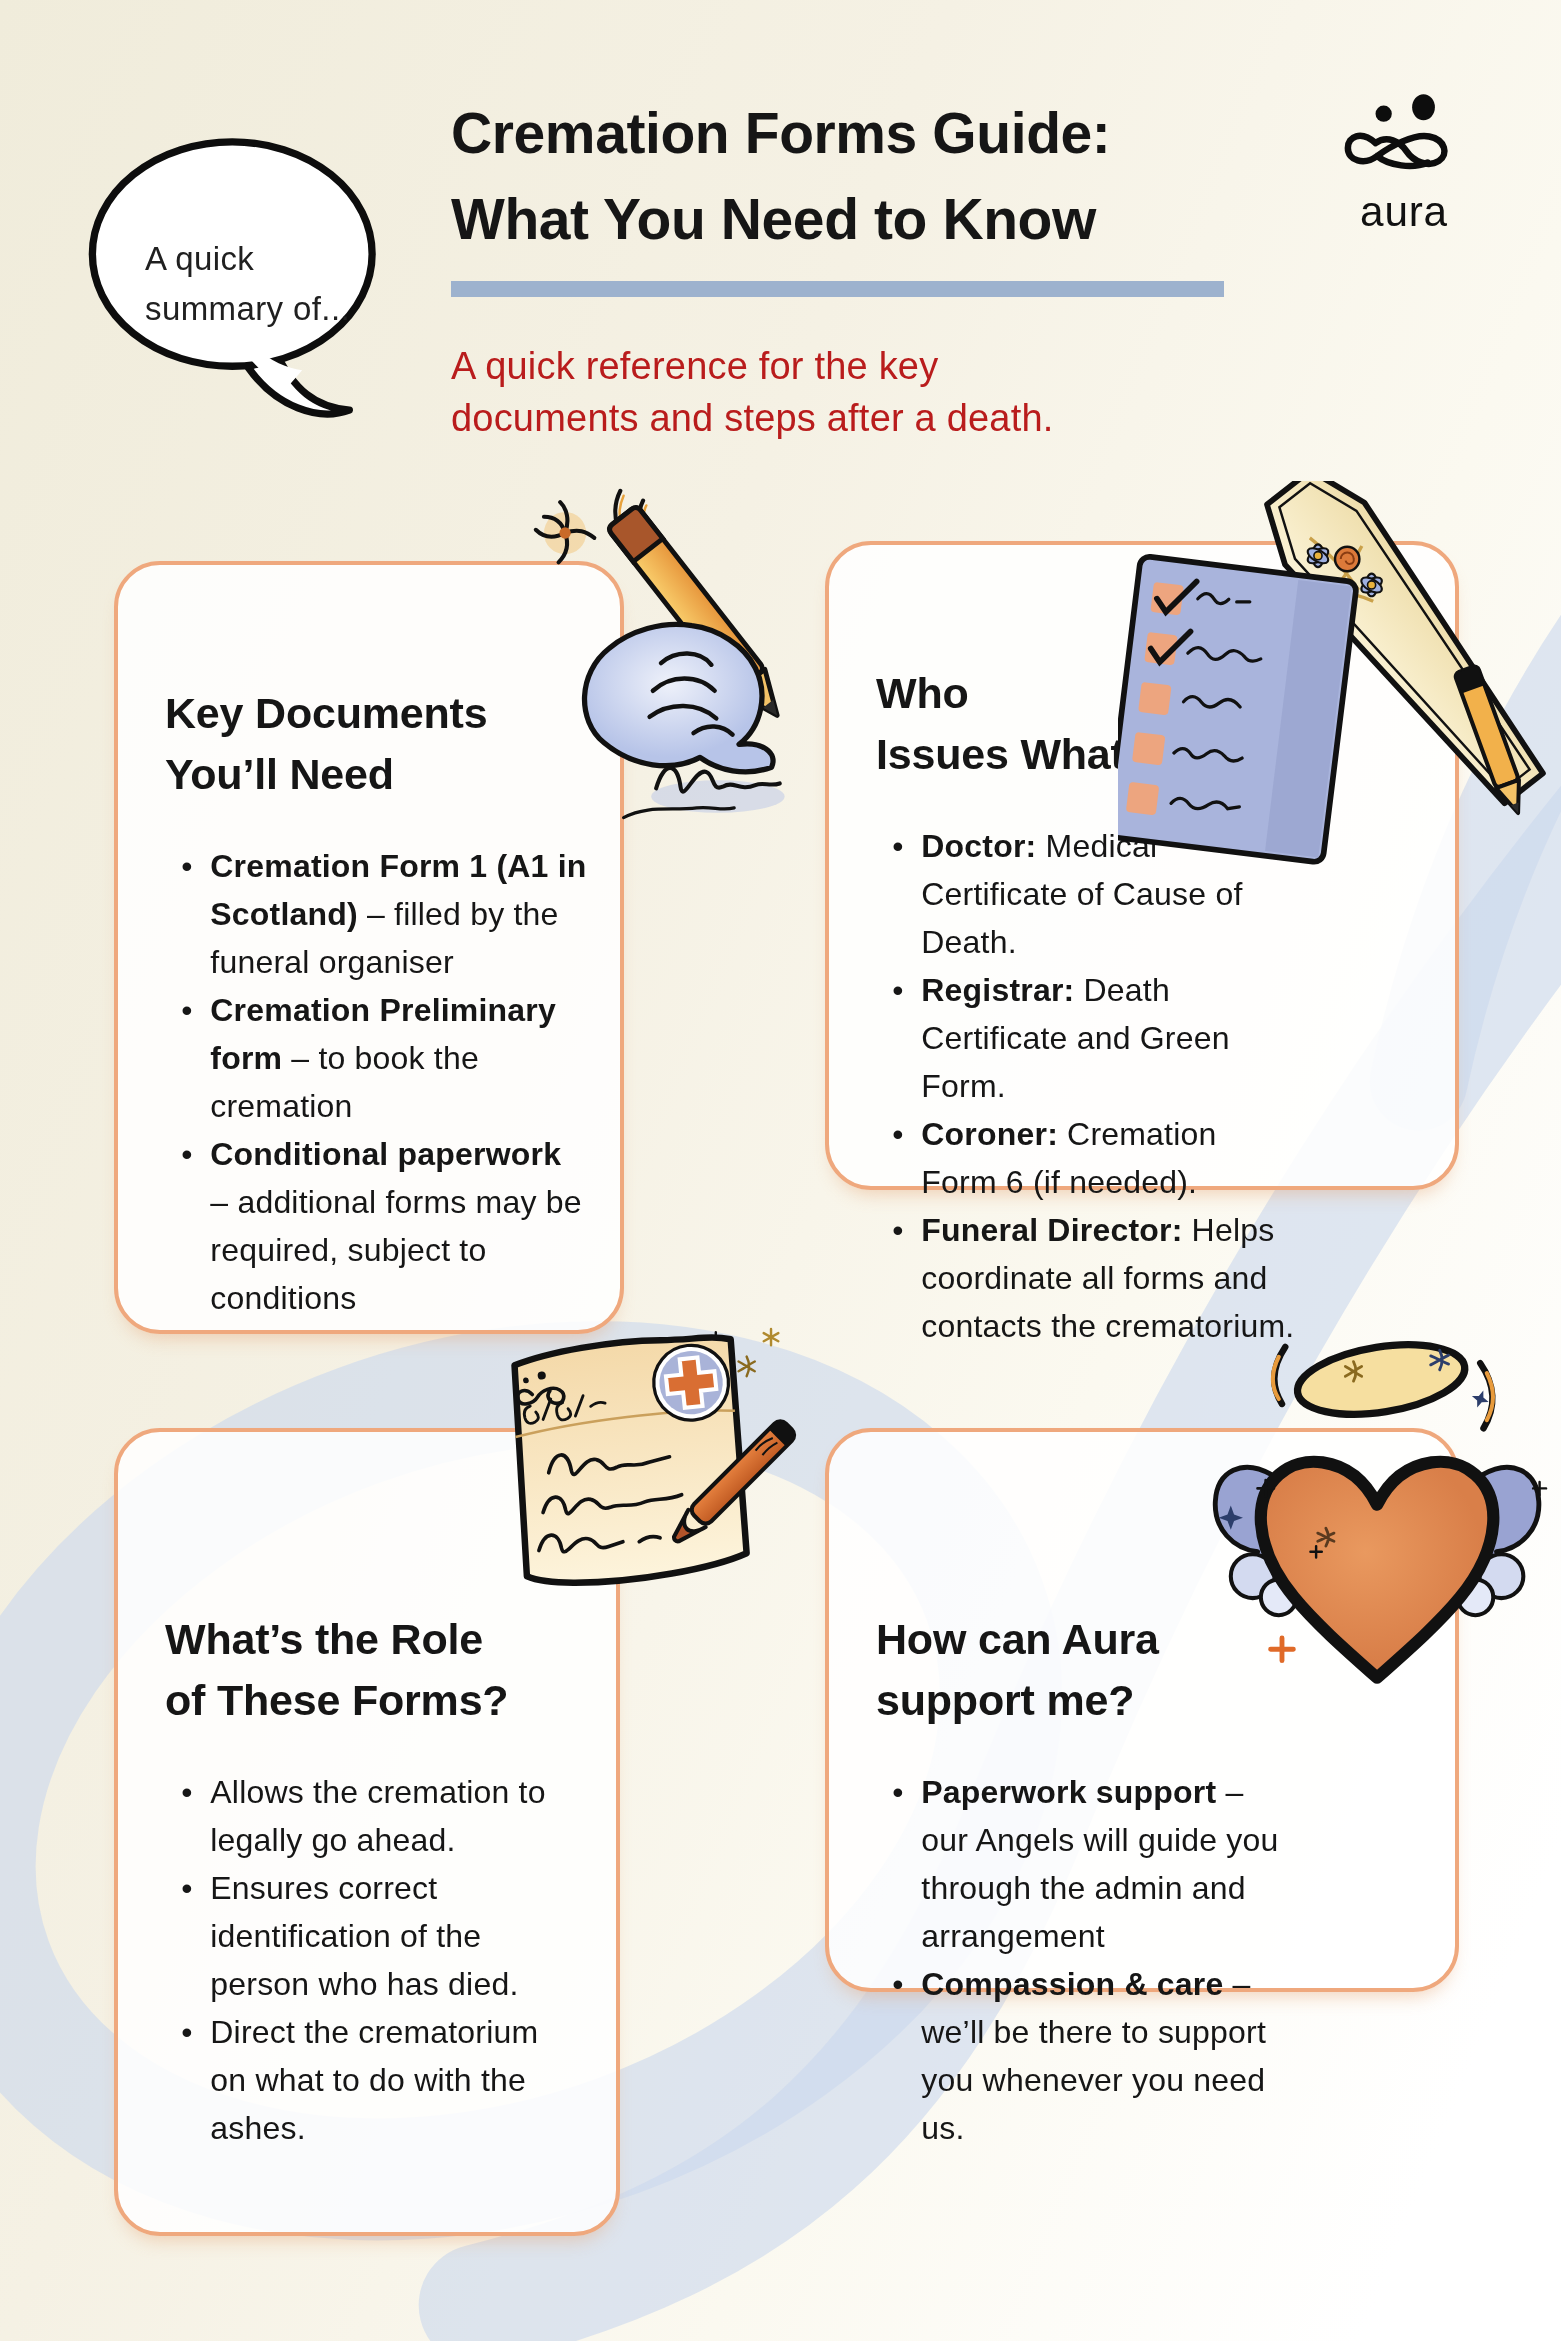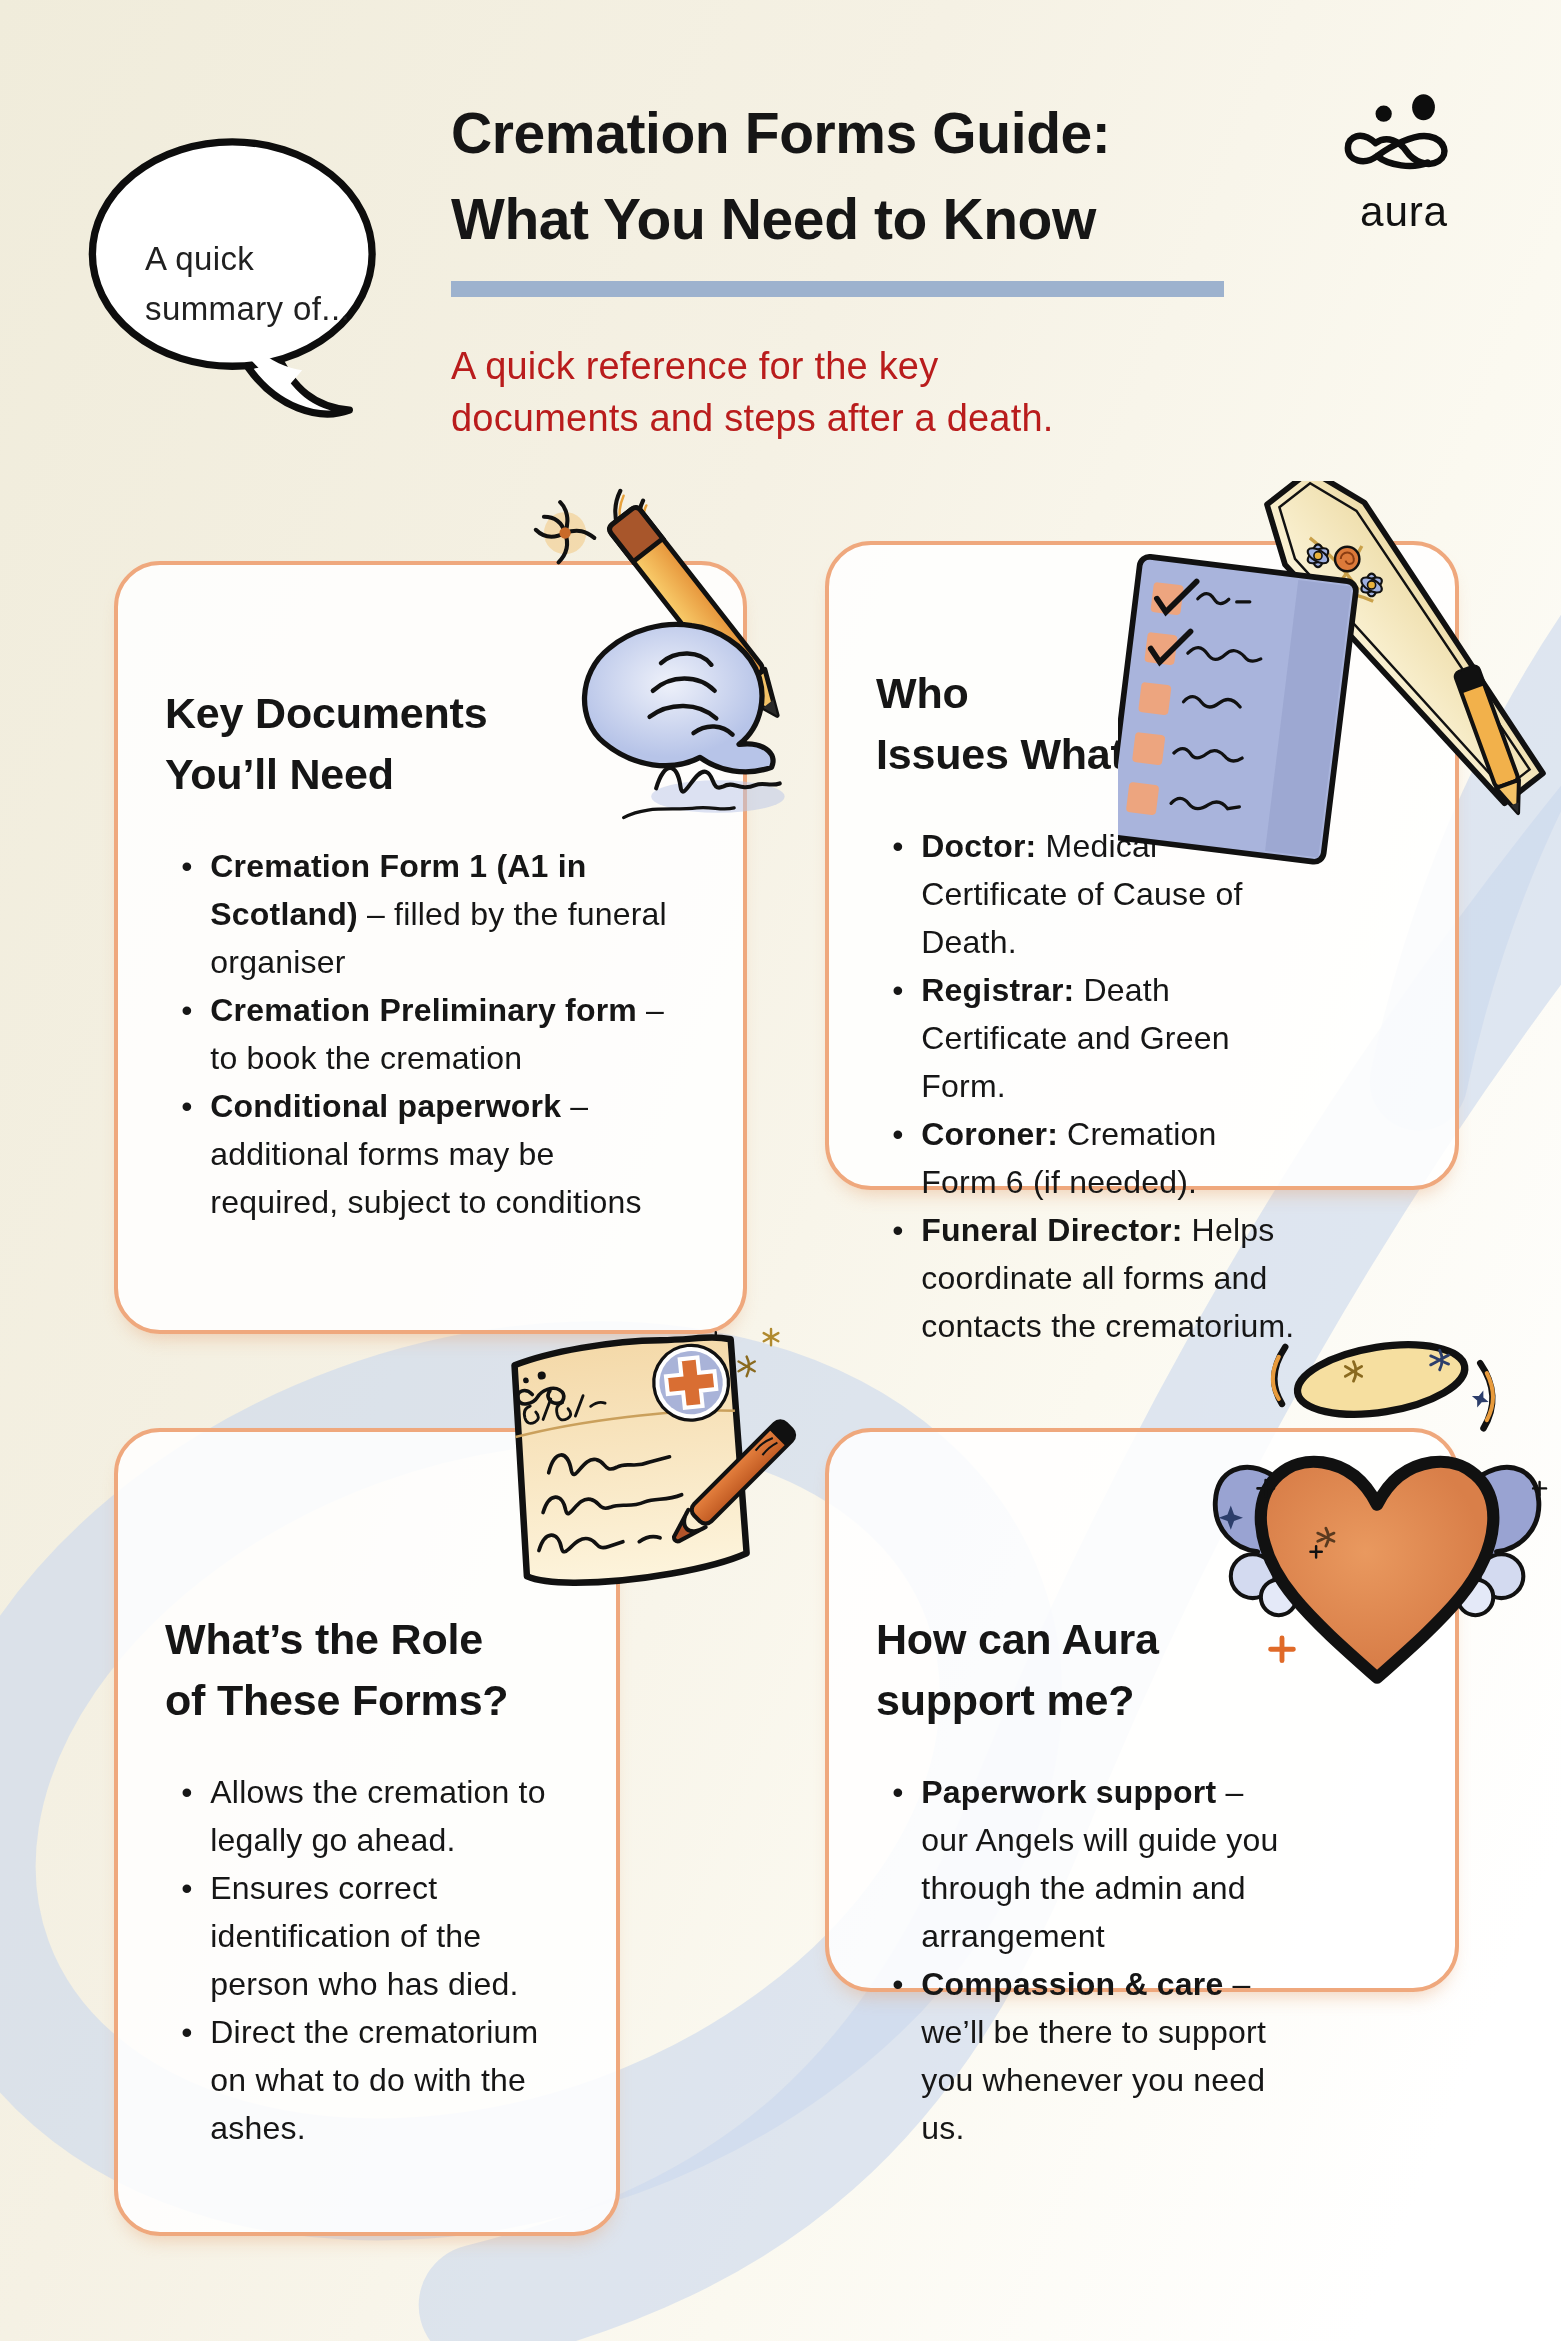--- a/index.html
+++ b/index.html
@@ -28,21 +28,21 @@
   #subtitle{left:451px;top:340px;width:943px;z-index:2;font-size:38px;line-height:1.38;letter-spacing:0.2px;color:#b91c1c;}
   #logo{left:1343px;top:94px;width:122px;height:159px;z-index:2;}
   
   .card{
     background:rgba(255,255,255,.86);
     border:4.1px solid var(--card-border);
     border-radius:46px;z-index:2;
     box-shadow:0 11.4px 18px -8.1px rgba(228,162,112,.45);
     padding:0 33px 0 47px;
   }
-  #card-1{left:114px;top:561px;width:633px;height:773px;}
+  #card-1{left:114px;top:561px;width:510px;height:773px;}
   #card-2{left:825px;top:541px;width:634px;height:649px;}
   #card-3{left:114px;top:1428px;width:506px;height:808px;}
   #card-4{left:825px;top:1428px;width:634px;height:564px;}
   .card h2{font-size:43px;line-height:1.42;font-weight:700;letter-spacing:-0.2px;}
   .row1 h2{margin-top:118px;}
   .row2 h2{margin-top:177px;}
   .card ul{list-style:none;margin-top:37px;padding-left:16.3px;}
   .card li{position:relative;padding-left:29px;font-size:32px;line-height:1.5;letter-spacing:0.2px;}
   .card li::before{content:"•";position:absolute;left:0;top:0;}
   .card b{font-weight:700;}

